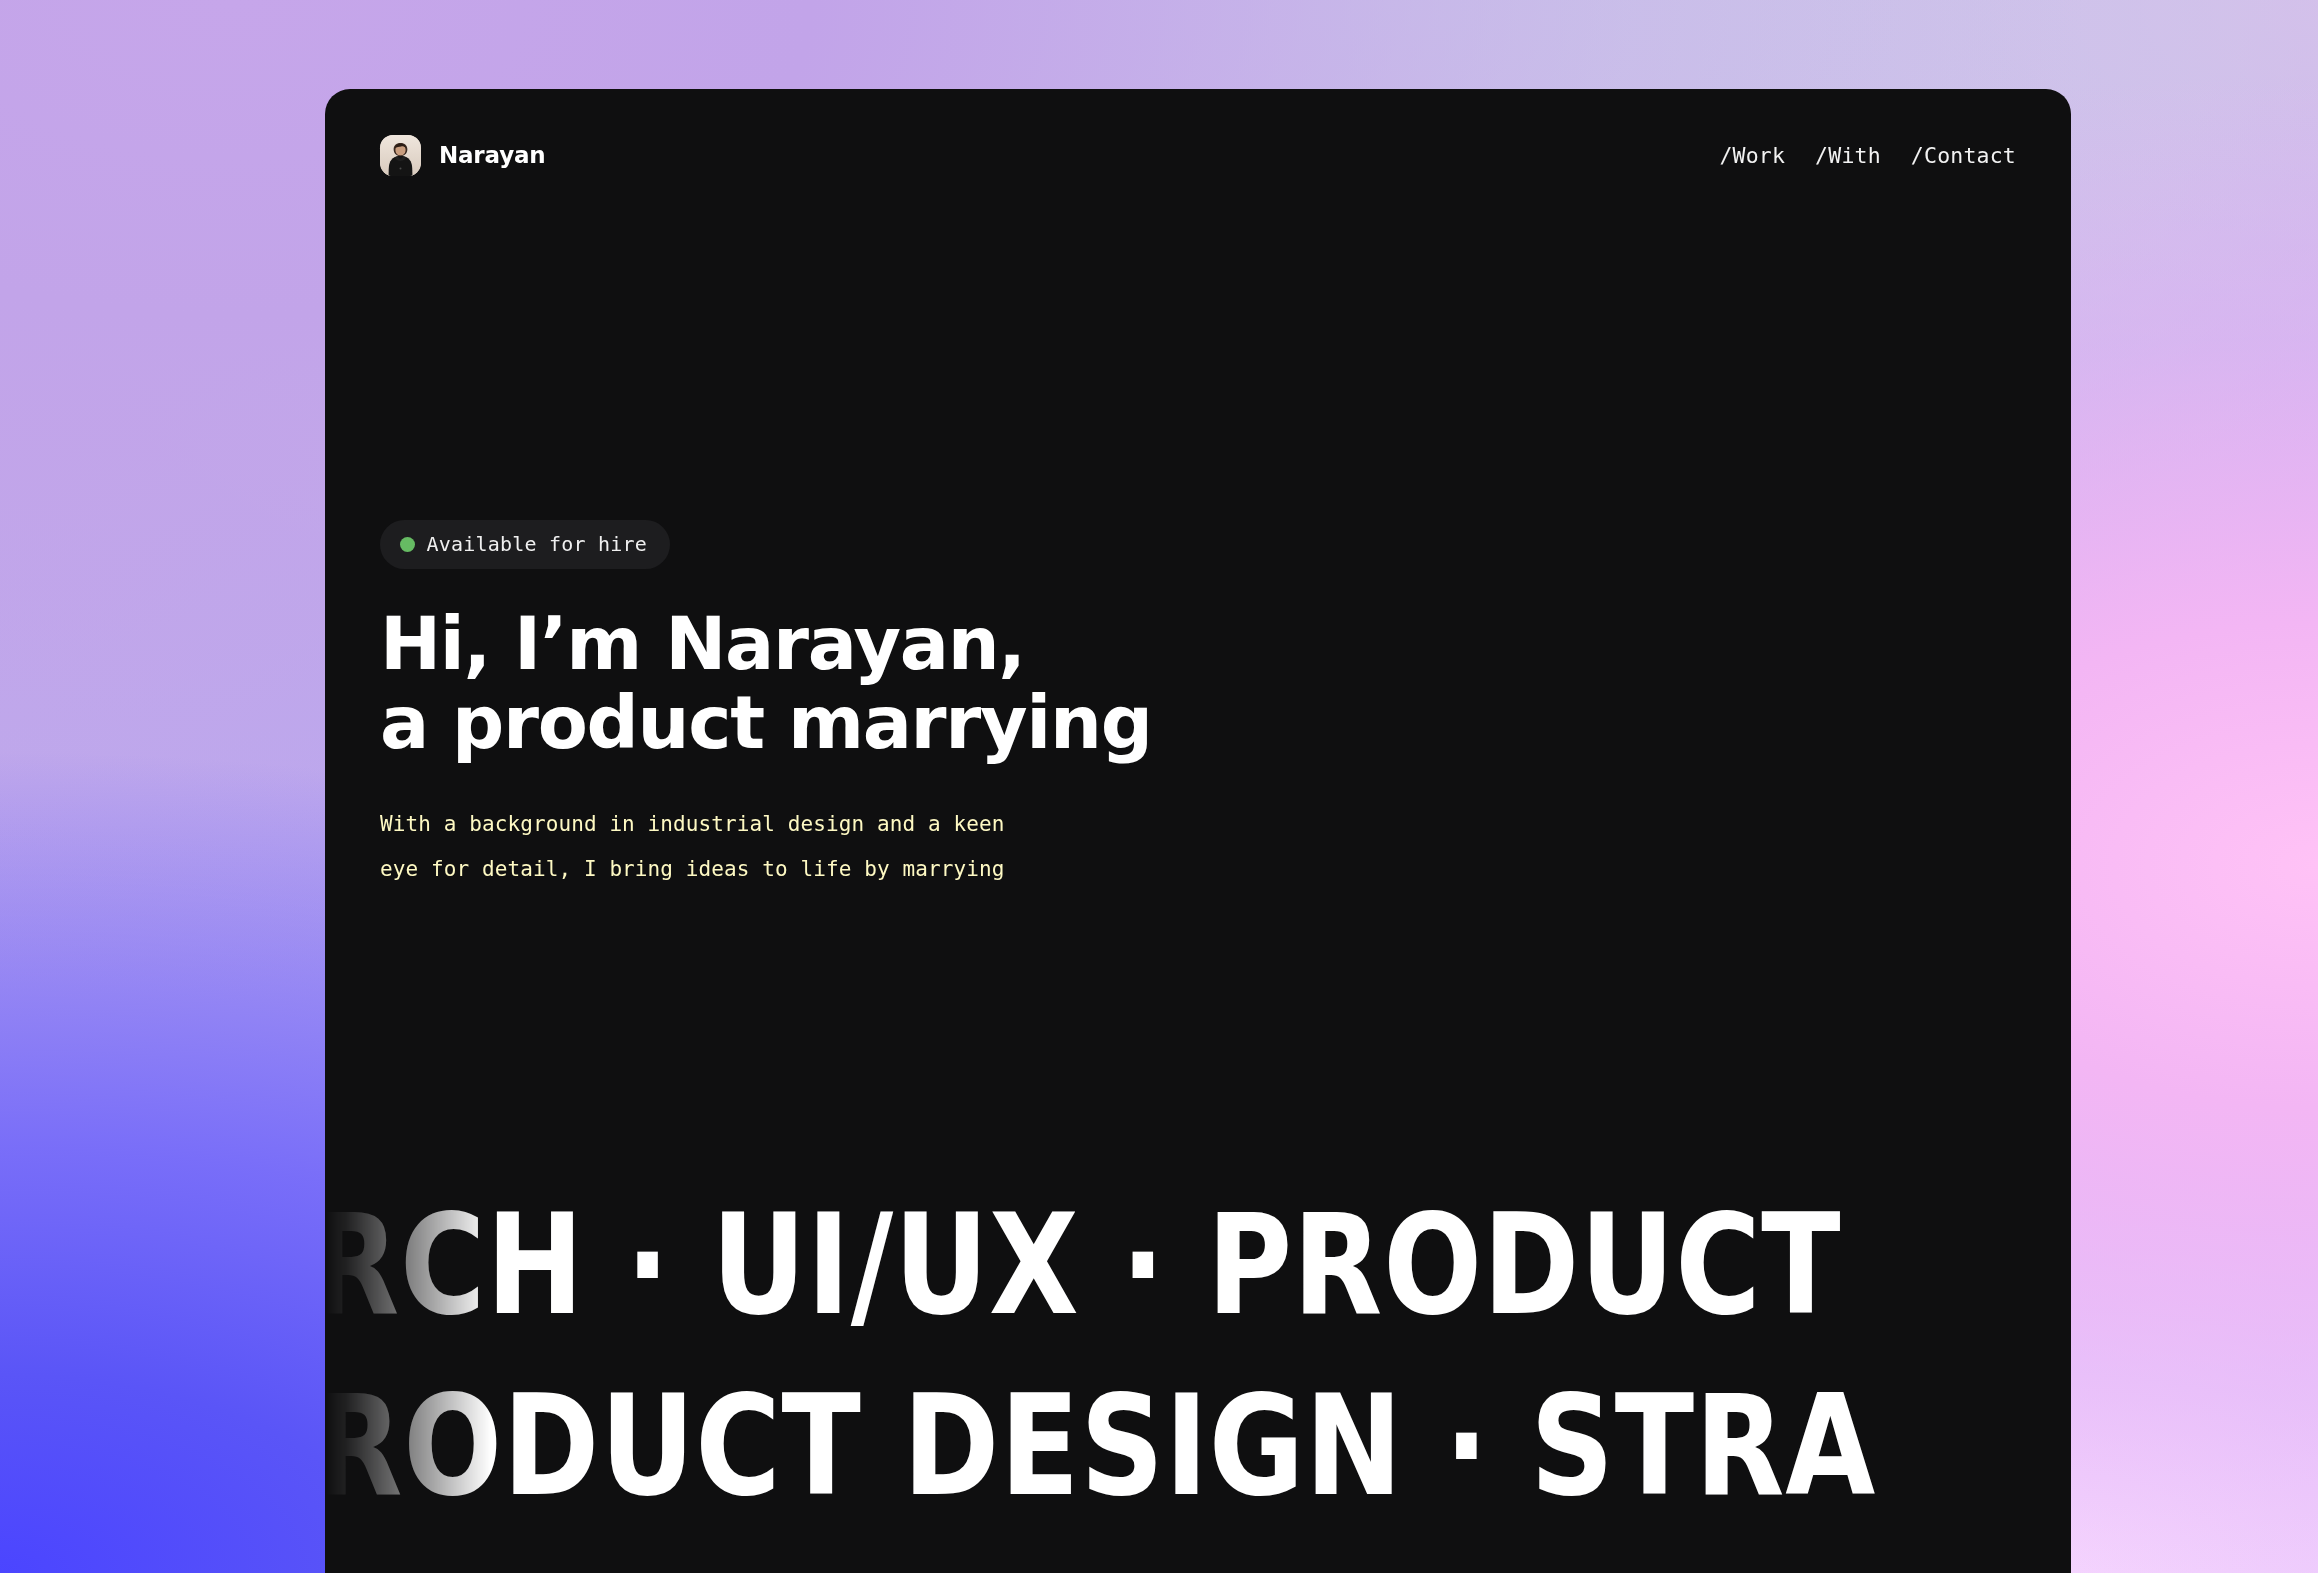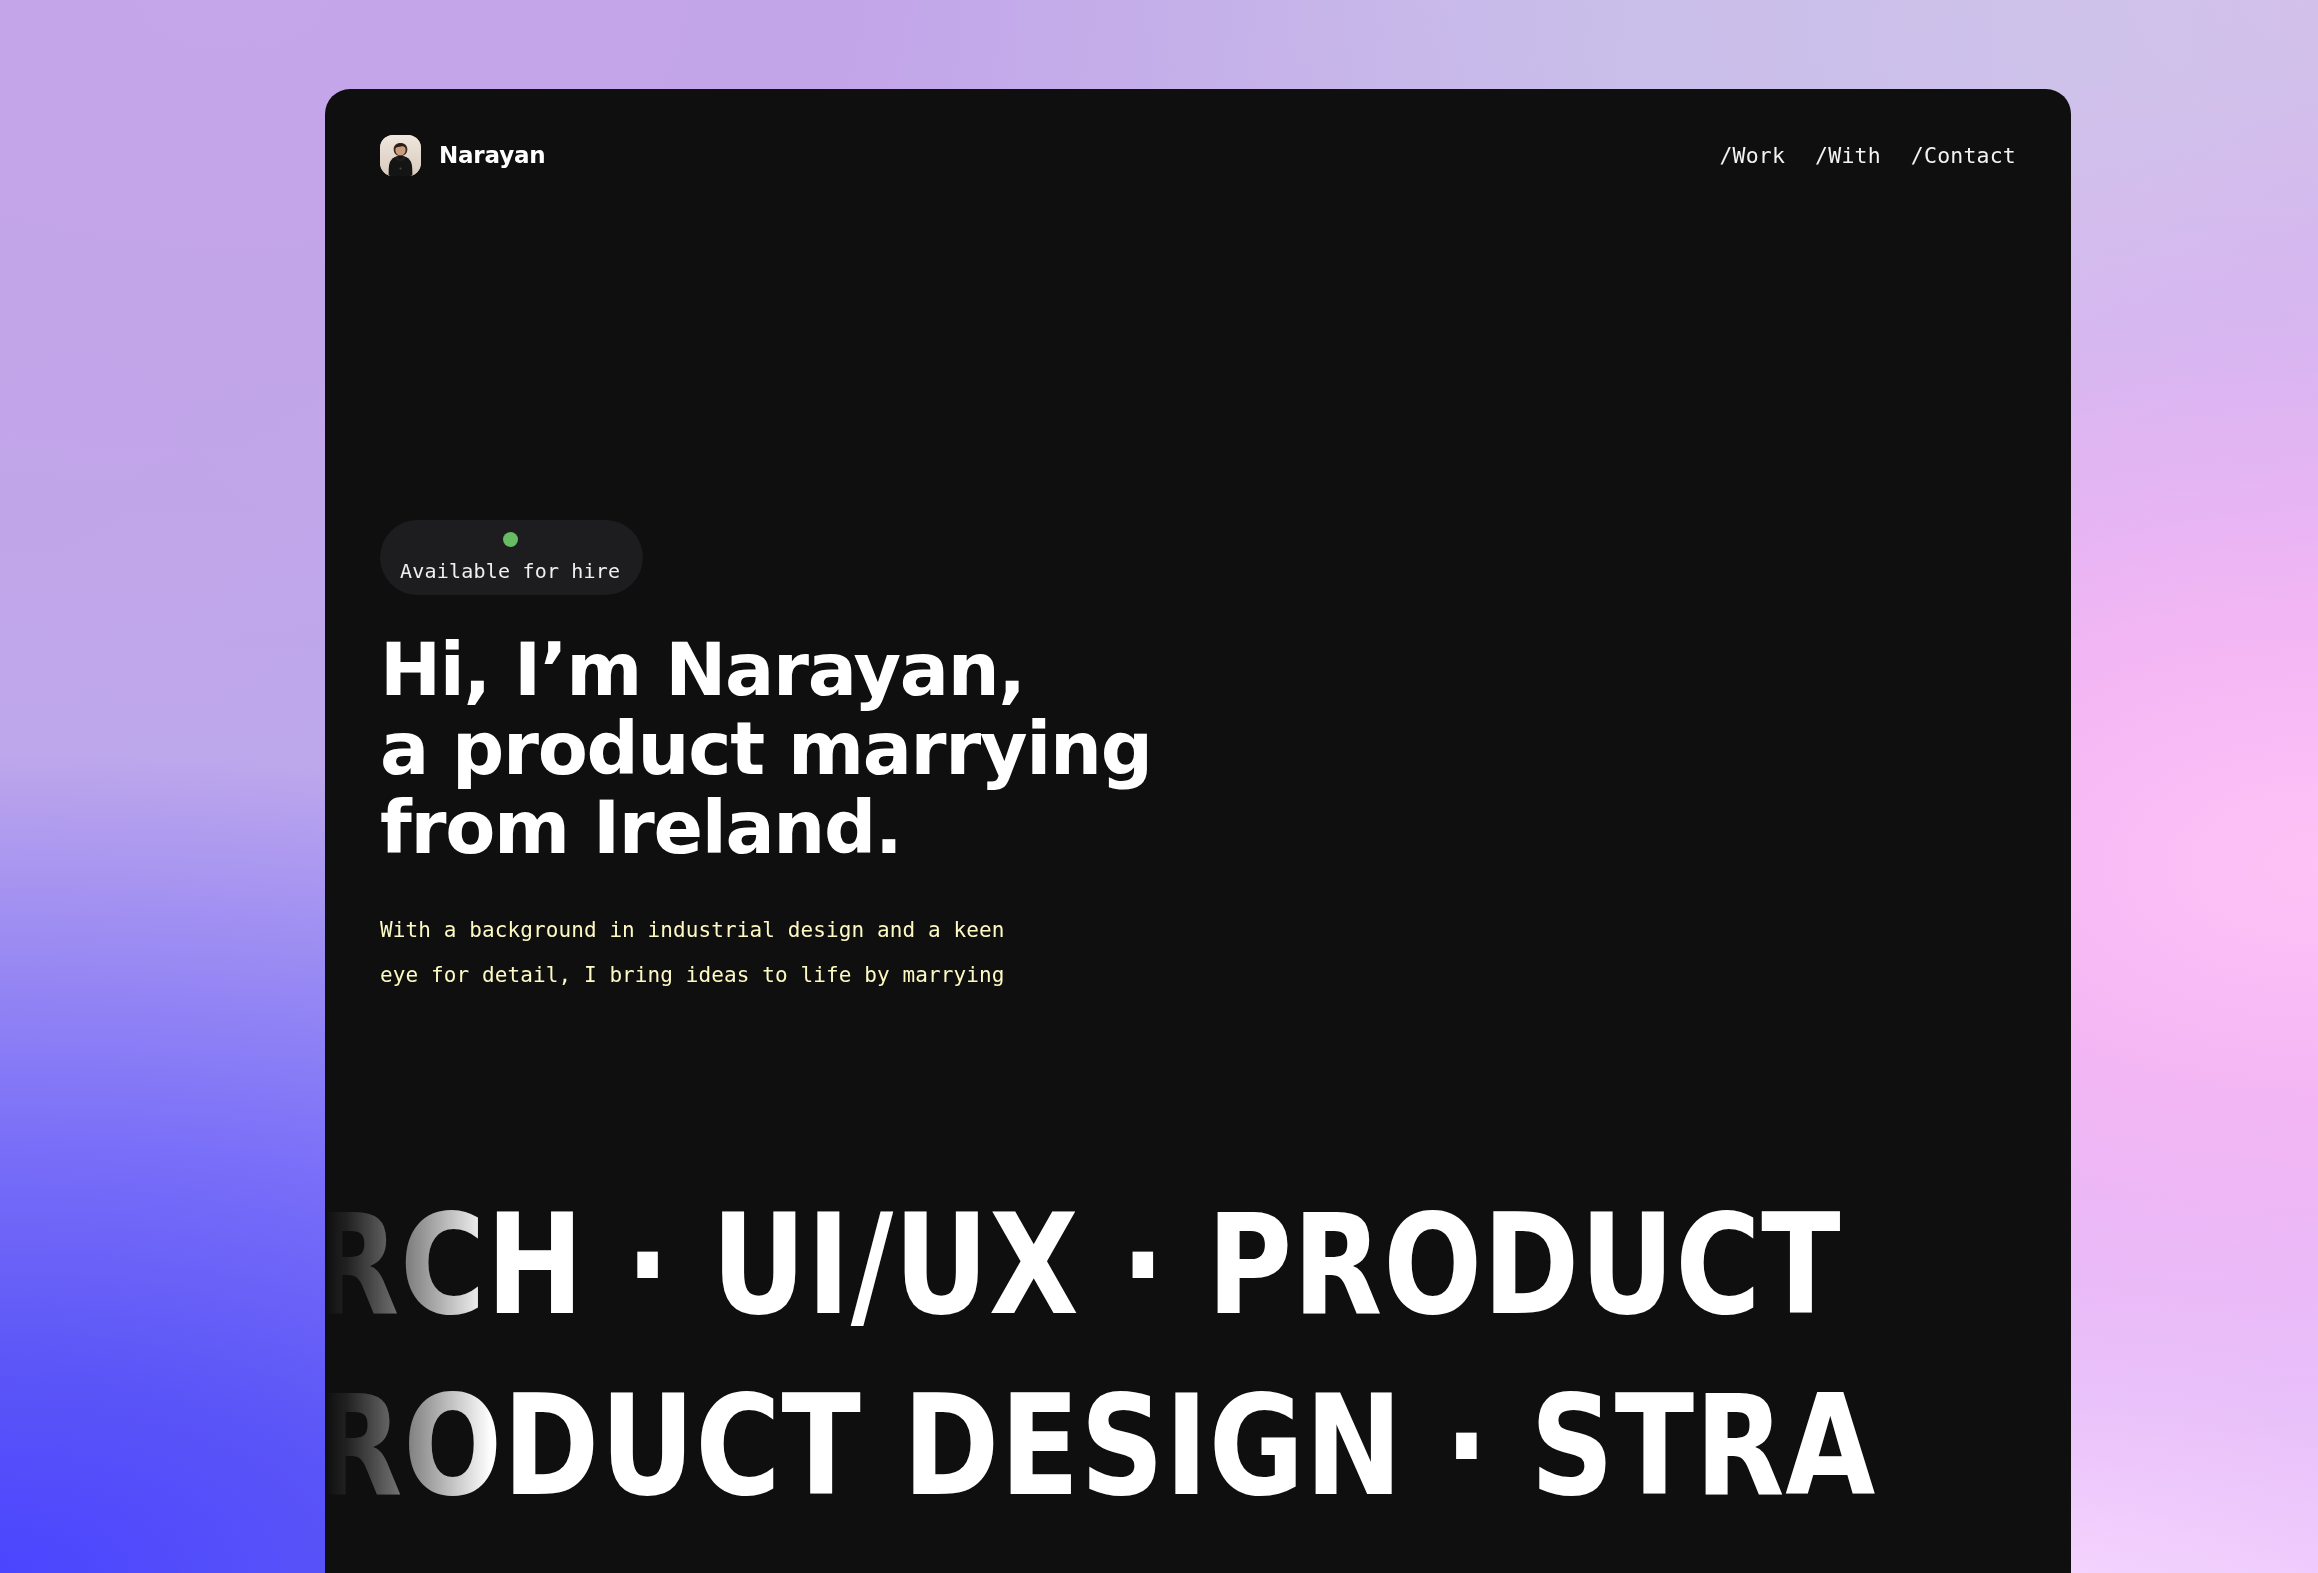--- a/index.html
+++ b/index.html
@@ -79,21 +79,20 @@
     left:55px; top:431px;
     width:1242px;
   }
 
   .status-pill {
     display:inline-flex; align-items:center; gap:11.6px;
     background:#1d1d1f;
     border-radius:827px;
     padding:12.4px 23px 12.4px 20px;
     margin-bottom:36px;
-    flex-direction:column;
   }
   .status-dot {
     width:15px; height:15px; border-radius:50%;
     background:#66bb63;
     flex:none;
   }
   .status-text {
     font-family:"DejaVu Sans Mono", monospace;
     font-size:20px;
     color:#f0f0f0;
@@ -194,21 +193,20 @@
   <section id="hero">
 
     <div class="status-pill">
       <span class="status-dot" style="background: rgb(102, 187, 99);"></span>
       <span class="status-text">Available for hire</span>
     </div>
 
     <h1 id="hero-title">
       <span class="line">Hi, I’m Narayan,</span>
       <span class="line">a product marrying</span>
-      <span class="line">from Ireland.</span>
     </h1>
 
     <p id="hero-desc">
       <span class="line">With a background in industrial design and a keen</span>
       <span class="line">eye for detail, I bring ideas to life by marrying</span>
     </p>
 
   </section>
 
   <div id="marquee-strip">

